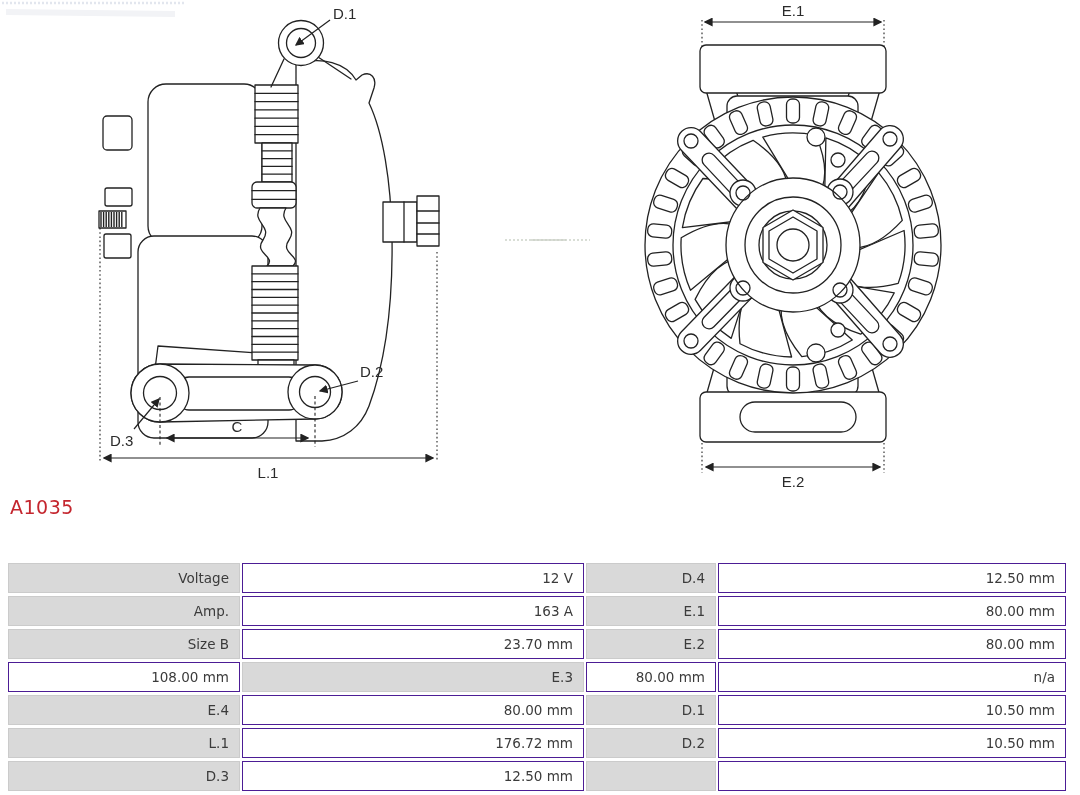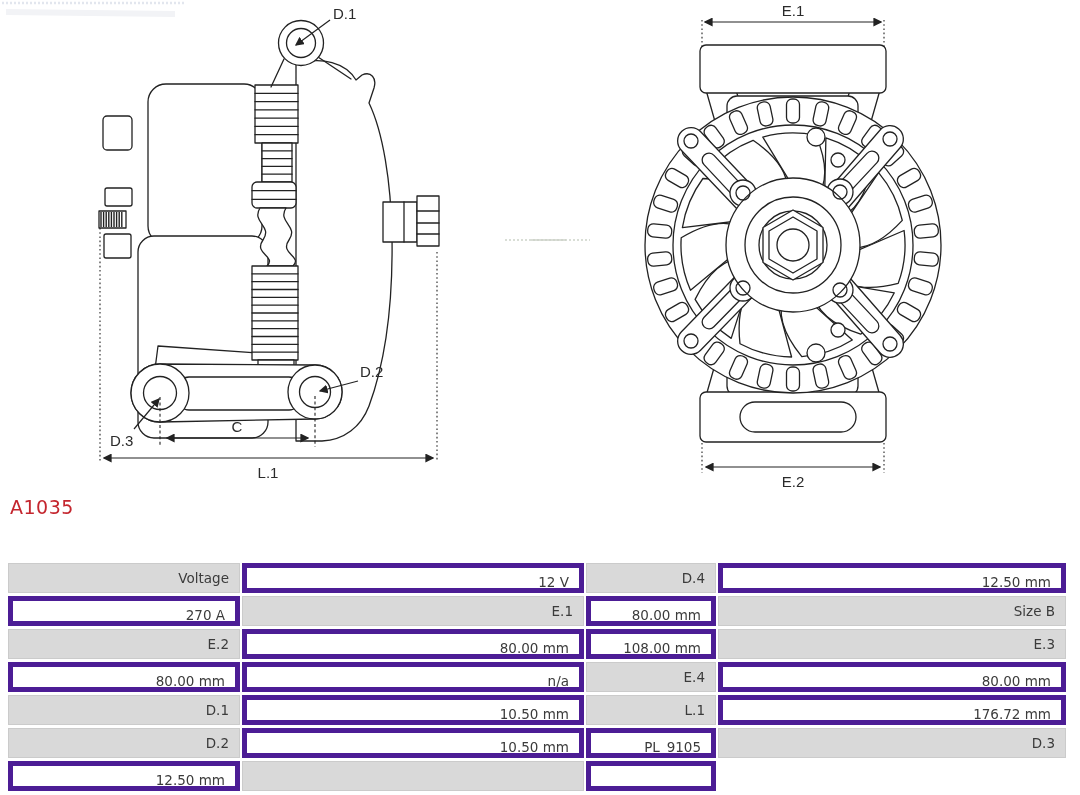--- a/index.html
+++ b/index.html
@@ -7,21 +7,21 @@
        font-family:"DejaVu Sans","Liberation Sans",sans-serif;color:#3b3b3b;}
   #diagram-area{position:absolute;left:0;top:0;width:1080px;height:497px;}
   #part-number{position:absolute;left:10px;top:496px;font-size:19px;line-height:22px;
        color:#c4262e;letter-spacing:0.5px;text-align:right;}
   #spec-table{position:absolute;left:8px;top:527px;display:grid;
        grid-template-columns:232px 342px 130px 348px;
        grid-auto-rows:30px;column-gap:2px;row-gap:3px;margin-top:36px;}
   .cell{font-size:13.5px;line-height:29px;text-align:right;padding-right:10px;
        box-sizing:border-box;white-space:nowrap;overflow:hidden;}
   .label-cell{background:#d9d9d9;border:1px solid #cbcbcb;color:#3b3b3b;}
-  .value-cell{background:#ffffff;border:5px solid #4c1d95;color:#3b3b3b;}
+  .value-cell{background:#ffffff;border:1px solid #4c1d95;color:#3b3b3b;}
   svg text{font-family:"Liberation Sans","DejaVu Sans",sans-serif;font-size:15px;fill:#2b2b2b;}
   .ln{stroke:#222;stroke-width:1.3;fill:none;stroke-linejoin:round;stroke-linecap:round;}
   .wh{stroke:#222;stroke-width:1.3;fill:#fff;stroke-linejoin:round;}
   .dim{stroke:#222;stroke-width:1.2;fill:none;}
   .dash{stroke:#222;stroke-width:1.1;stroke-dasharray:3 2.6;fill:none;}
   .dots{stroke:#222;stroke-width:1.1;stroke-dasharray:1.6 2.6;fill:none;}
 </style>
 </head>
 <body>
 
@@ -275,42 +275,43 @@
 </div>
 
 <div id="part-number">A1035</div>
 
 <div id="spec-table">
   <div class="cell label-cell">Voltage</div>
   <div class="cell value-cell">12 V</div>
   <div class="cell label-cell">D.4</div>
   <div class="cell value-cell">12.50 mm</div>
 
-  <div class="cell value-cell">270 A</div>
+  <div class="cell label-cell">Amp.</div>
+  <div class="cell value-cell">163 A</div>
   <div class="cell label-cell">E.1</div>
   <div class="cell value-cell">80.00 mm</div>
 
   <div class="cell label-cell">Size B</div>
+  <div class="cell value-cell">23.70 mm</div>
   <div class="cell label-cell">E.2</div>
   <div class="cell value-cell">80.00 mm</div>
 
   <div class="cell value-cell">108.00 mm</div>
   <div class="cell label-cell">E.3</div>
   <div class="cell value-cell">80.00 mm</div>
 
   <div class="cell value-cell">n/a</div>
   <div class="cell label-cell">E.4</div>
   <div class="cell value-cell">80.00 mm</div>
 
   <div class="cell label-cell">D.1</div>
   <div class="cell value-cell">10.50 mm</div>
   <div class="cell label-cell">L.1</div>
   <div class="cell value-cell">176.72 mm</div>
 
   <div class="cell label-cell">D.2</div>
   <div class="cell value-cell">10.50 mm</div>
-  <div class="cell value-cell">PL_9105</div>
 
   <div class="cell label-cell">D.3</div>
   <div class="cell value-cell">12.50 mm</div>
   <div class="cell label-cell"></div>
   <div class="cell value-cell"></div>
 </div>
 
 </body></html>

